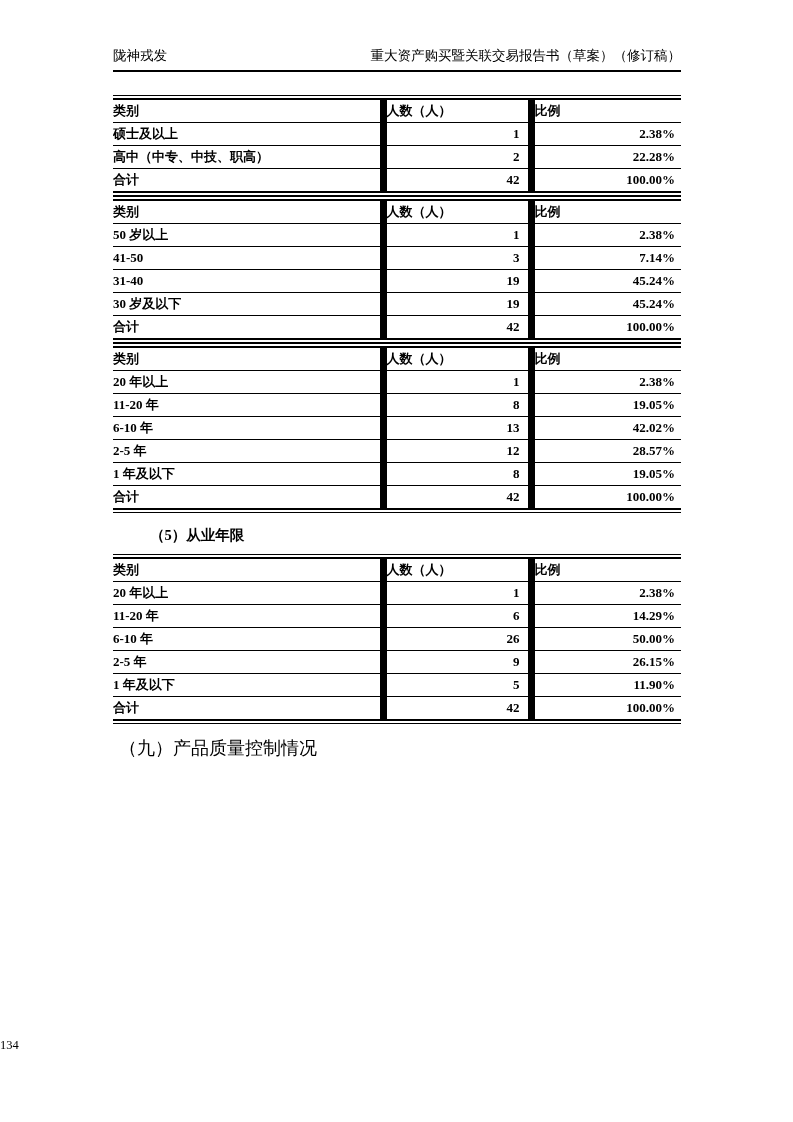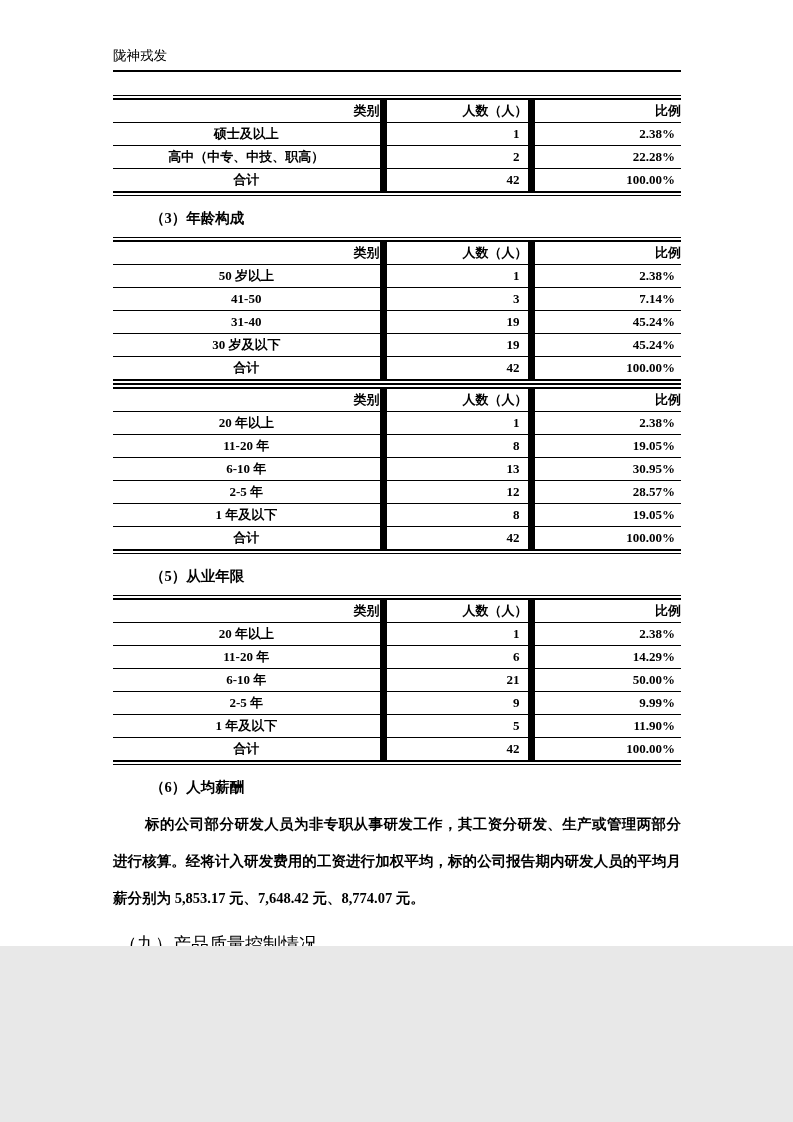--- a/index.html
+++ b/index.html
@@ -1,19 +1,19 @@
 <!DOCTYPE html>
 <html><head>
 <meta charset="utf-8">
 <style>
   html, body { margin: 0; padding: 0; background: #e8e8e8; }
   .page {
     position: relative;
     width: 793px;
-    height: 946px;
+    height: 1122px;
     margin: 0 auto;
     background: #ffffff;
     color: #000000;
     font-family: "Liberation Serif", "DejaVu Serif", serif;
     box-sizing: border-box;
     padding: 47px 112px 0 113px;
     overflow: hidden;
   }
   
   .doc-header {
@@ -42,24 +42,24 @@
     font-size: 13px;
     font-weight: bold;
   }
   table.data-table th, table.data-table td {
     height: 22px;
     padding: 0;
     line-height: 22px;
     overflow: hidden;
     white-space: nowrap;
   }
-  table.data-table thead th { text-align: right; border-bottom: 1px solid #000; }
+  table.data-table thead th { text-align: left; border-bottom: 1px solid #000; }
   table.data-table tbody tr:not(:last-child) td { border-bottom: 1px solid #000; }
   table.data-table th + th, table.data-table td + td { border-left: 7px solid #000000; }
-  table.data-table td.c0 { text-align: center; }
+  table.data-table td.c0 { text-align: left; }
   table.data-table td.c1 { text-align: right; padding-right: 8px; }
   table.data-table td.c2 { text-align: right; padding-right: 6px; }
   
   .sub-heading {
     font-size: 14.5px;
     font-weight: bold;
     line-height: 20px;
     padding-left: 37px;
     margin: 12px 0 9px 0;
   }
@@ -89,20 +89,21 @@
     font-size: 12.5px;
   }
 </style>
 </head>
 <body>
 
 <div class="page">
 
   <header class="doc-header">
     <span>陇神戎发</span>
+    <span>重大资产购买暨关联交易报告书（草案）（修订稿）</span>
   </header>
 
   <div class="table-frame">
     <table class="data-table" data-table="sections.0.rows">
       <colgroup>
           <col style="width:270px">
           <col style="width:148px">
           <col style="width:150px">
         </colgroup>
     <thead>
@@ -126,21 +127,20 @@
           <tr>
             <td class="c0">合计</td>
             <td class="c1">42</td>
             <td class="c2">100.00%</td>
           </tr>
         </tbody>
       </table>
   </div>
 
   <div class="section">
-    <div class="sub-heading">（3）年龄构成</div>
     <div class="table-frame">
       <table class="data-table" data-table="sections.1.rows">
         <colgroup>
             <col style="width:270px">
             <col style="width:148px">
             <col style="width:150px">
           </colgroup>
       <thead>
             <tr>
               <th>类别</th>
@@ -201,21 +201,21 @@
               <td class="c2">2.38%</td>
             </tr>
             <tr>
               <td class="c0">11-20 年</td>
               <td class="c1">8</td>
               <td class="c2">19.05%</td>
             </tr>
             <tr>
               <td class="c0">6-10 年</td>
               <td class="c1">13</td>
-              <td class="c2">30.95%</td>
+              <td class="c2">42.02%</td>
             </tr>
             <tr>
               <td class="c0">2-5 年</td>
               <td class="c1">12</td>
               <td class="c2">28.57%</td>
             </tr>
             <tr>
               <td class="c0">1 年及以下</td>
               <td class="c1">8</td>
               <td class="c2">19.05%</td>
@@ -252,45 +252,41 @@
               <td class="c1">1</td>
               <td class="c2">2.38%</td>
             </tr>
             <tr>
               <td class="c0">11-20 年</td>
               <td class="c1">6</td>
               <td class="c2">14.29%</td>
             </tr>
             <tr>
               <td class="c0">6-10 年</td>
-              <td class="c1">21</td>
+              <td class="c1">26</td>
               <td class="c2">50.00%</td>
             </tr>
             <tr>
               <td class="c0">2-5 年</td>
               <td class="c1">9</td>
-              <td class="c2">9.99%</td>
+              <td class="c2">26.15%</td>
             </tr>
             <tr>
               <td class="c0">1 年及以下</td>
               <td class="c1">5</td>
               <td class="c2">11.90%</td>
             </tr>
             <tr>
               <td class="c0">合计</td>
               <td class="c1">42</td>
               <td class="c2">100.00%</td>
             </tr>
           </tbody>
         </table>
     </div>
   </div>
 
-  <div class="section">
-    <div class="sub-heading">（6）人均薪酬</div>
-    <p class="body-paragraph">标的公司部分研发人员为非专职从事研发工作，其工资分研发、生产或管理两部分进行核算。经将计入研发费用的工资进行加权平均，标的公司报告期内研发人员的平均月薪分别为 5,853.17 元、7,648.42 元、8,774.07 元。</p>
-  </div>
 
   <div class="chapter-heading">（九）产品质量控制情况</div>
 
   <footer class="page-footer">134</footer>
 
 </div>
 
 </body></html>

